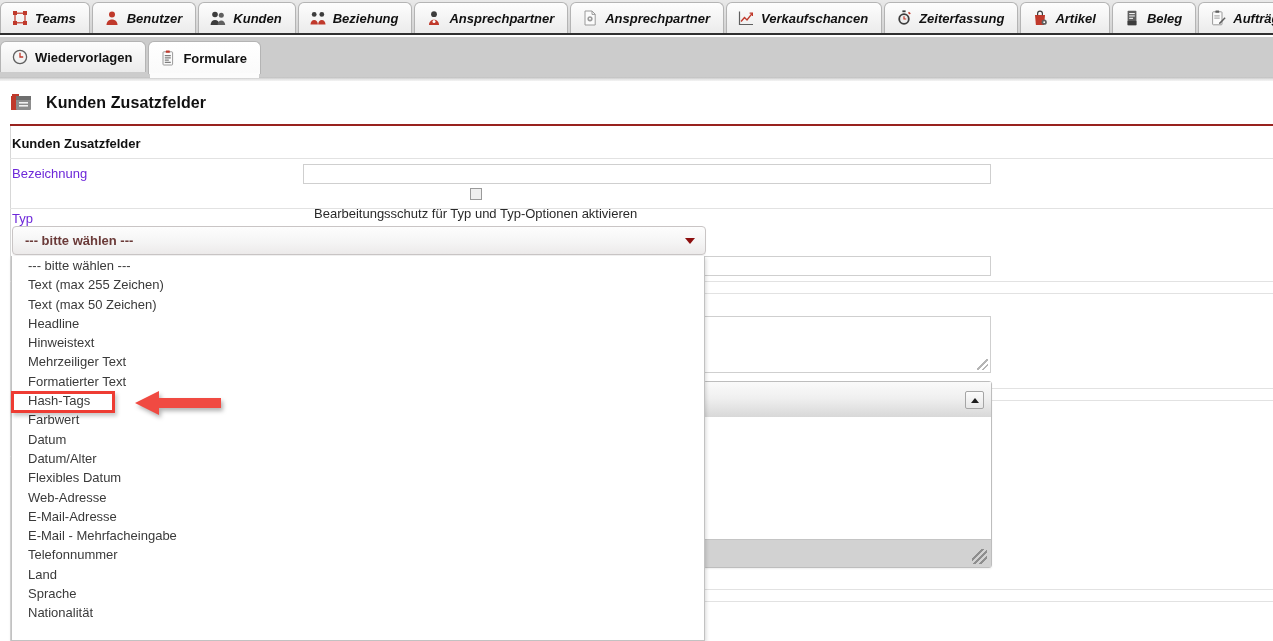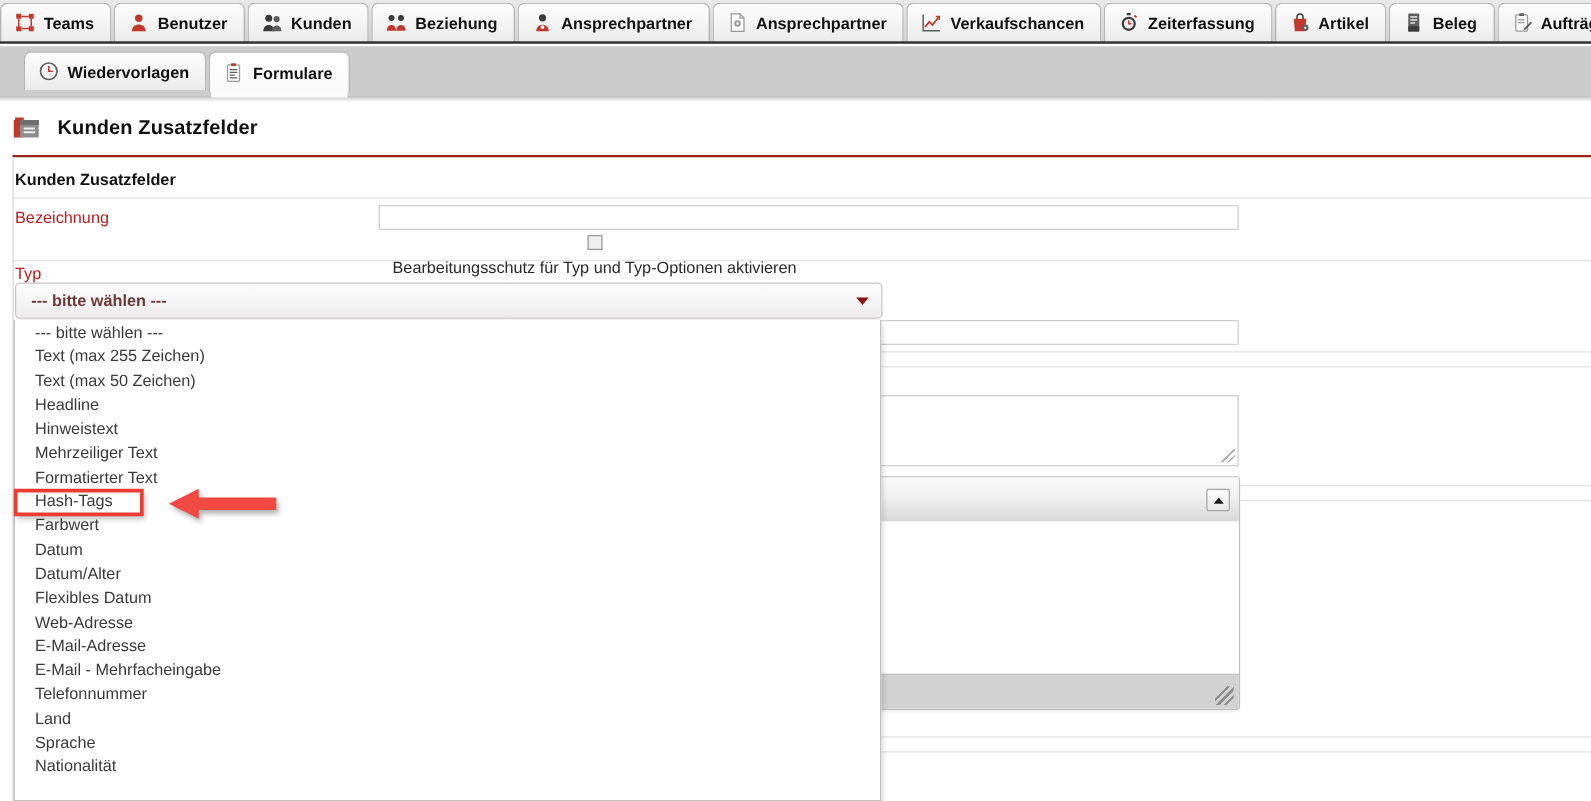--- a/index.html
+++ b/index.html
@@ -38,21 +38,21 @@
     background: linear-gradient(to bottom,#fdfdfd 0%, #f6f6f6 40%, #ebebeb 100%);
     border: 1px solid #b4b4b4;
     border-bottom: none;
     border-radius: 6px 6px 0 0;
     font-size: 13px;
     font-weight: bold;
     color: #111;
     white-space: nowrap;
     cursor: pointer;
   }
-  .tabbar.row1 .tab { margin-bottom: 0; }
+  .tabbar.row1 .tab { margin-bottom: 0; font-style: italic; }
   .tab.active {
     background: linear-gradient(to bottom,#ffffff 0%, #fcfcfc 60%, #fafafa 100%);
     z-index: 5;
     height: 33px;
   }
   .tabbar.row2 .tab.active:after{
     content:""; position:absolute; left:1px; right:1px; bottom:-4px; height:5px;
     background:#fcfcfc;
   }
   .tab .tlabel { line-height: 1; }
@@ -86,21 +86,21 @@
   }
   .section-title{
     position:absolute; left:1px; top:10px;
     font-size:13px; font-weight:bold; color:#111;
   }
   .sep{
     position:absolute; left:0px; width:1263px; height:1px; background:#e2e2e2;
   }
 
   .flabel{
-    position:absolute; font-size:13px; color:#b91c1c; white-space:nowrap;
+    position:absolute; font-size:13px; color:#6d28d9; white-space:nowrap;
   }
 
   .txtinput{
     position:absolute; box-sizing:border-box;
     background:#fff; border:1px solid #cfcfcf;
     height:20px;
   }
 
   .cbrow{ position:absolute; display:flex; align-items:center; gap:6px; }
   .cbox{
@@ -315,21 +315,21 @@
             <rect x="4.3" y="5.4" width="5.4" height="1" fill="#9a9a9a"></rect>
             <rect x="4.3" y="7.6" width="5.4" height="1" fill="#9a9a9a"></rect>
             <path d="M9.4 12.6 L14.6 7.2 L15.6 8.3 L10.4 13.7 L8.9 14.1 z" fill="#5f5f5f"></path>
           </svg>
           <span class="tlabel">Aufträge</span>
         </div>
       </div>
   </div>
 
   <div class="tabbar row2">
-    <div class="tabs-row" id="tabrow2" style="align-items:flex-start; padding-top:4px;padding-left:19px;">
+    <div class="tabs-row" id="tabrow2" style="align-items:flex-start; padding-top:4px;">
         <div class="tab">
           <svg class="ticon" viewBox="0 0 16 16" width="16" height="16">
             <circle cx="8" cy="8" r="6.6" fill="none" stroke="#5f5f5f" stroke-width="1.3"></circle>
             <path d="M8 3.8 V8 h3.2" fill="none" stroke="#c0392b" stroke-width="1.3"></path>
           </svg>
           <span class="tlabel">Wiedervorlagen</span>
         </div>
         <div class="tab active">
           <svg class="ticon" viewBox="0 0 16 16" width="16" height="16">
             <rect x="3" y="1.8" width="9.6" height="13.2" rx="0.8" fill="#fbfbfb" stroke="#9a9a9a" stroke-width="1"></rect>

